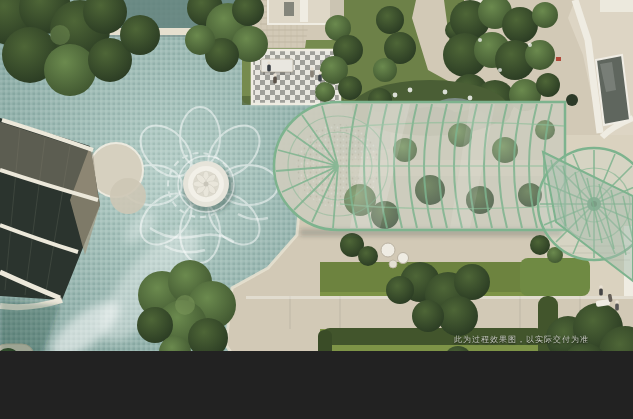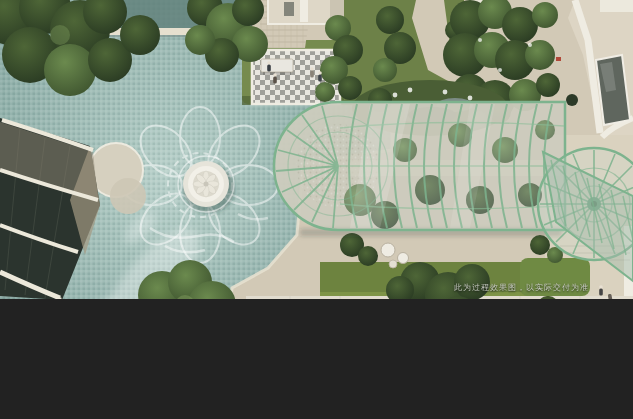--- a/index.html
+++ b/index.html
@@ -1,17 +1,17 @@
 <!DOCTYPE html>
 <html style="--pavement: #d2c9b6; --pavementLight: #dcd4c2; --poolBase: #9cb9b3; --poolDeep: #63827d; --poolLight: #bad2ca; --coping: #e6e0cf; --grass: #768b4e; --lawn: #7e9447; --hedge: #42552c; --treeDark: #2f4126; --treeMid: #53703c; --glassRib: #7db38e; --glassFill: rgba(206,219,209,0.32); --whiteTrim: #efece2; --wood: #6f5d45; --glazingDark: #2b342e; --checkerGray: #a0a09a; --skylight: #5f665e; --watermark: #c9ccc3;"><head>
 <meta charset="utf-8">
 <style>
   html,body{margin:0;padding:0;background:#222;}
   .stage{
-    position:relative;width:633px;height:299px;overflow:hidden;
+    position:relative;width:633px;height:351px;overflow:hidden;
     background:var(--pavement,#d2c9b6);
     font-family:Liberation Sans, sans-serif;
   }
   .stage svg{display:block}
   .watermark{
     position:absolute;right:44px;bottom:6px;
     font-size:8px;line-height:10px;letter-spacing:1px;
     color:var(--watermark,#c9ccc3);
     text-shadow:0 1px 2px rgba(0,0,0,.75);
     pointer-events:none;white-space:nowrap;

